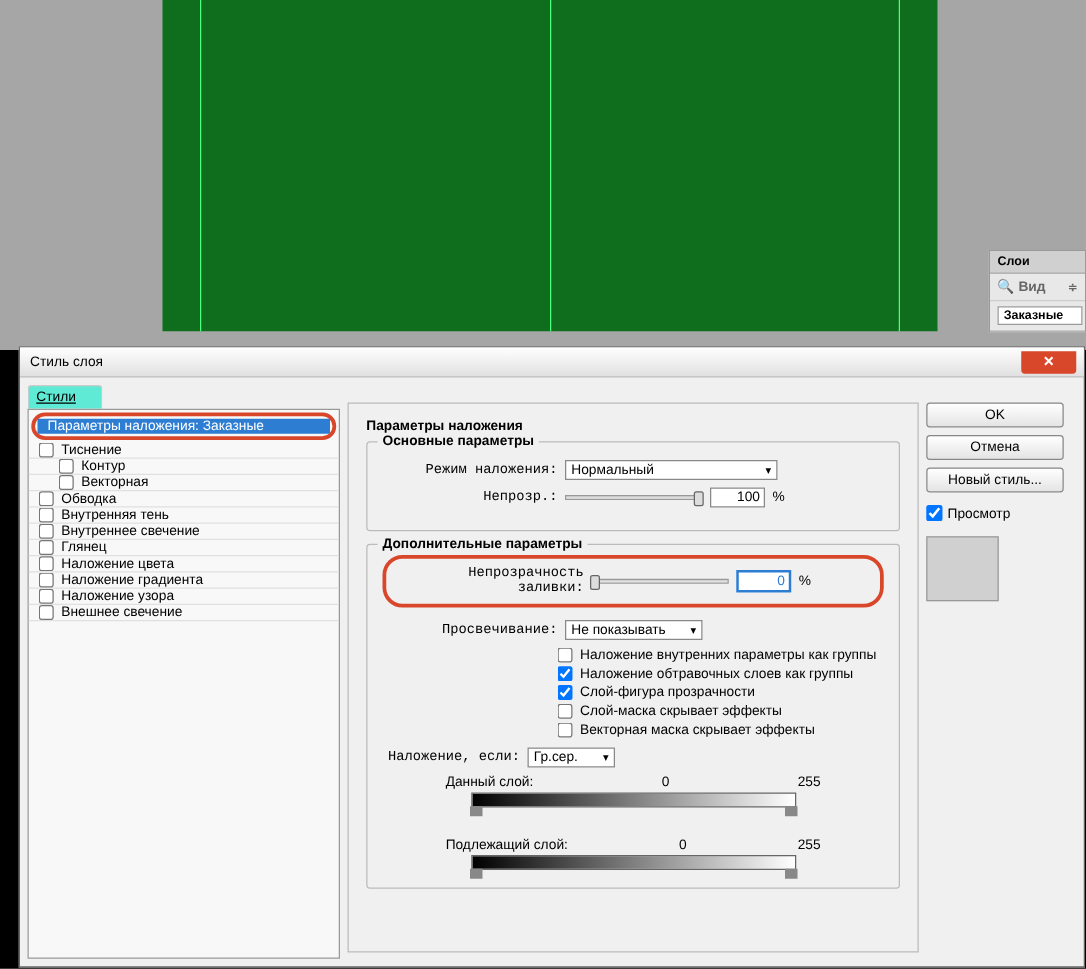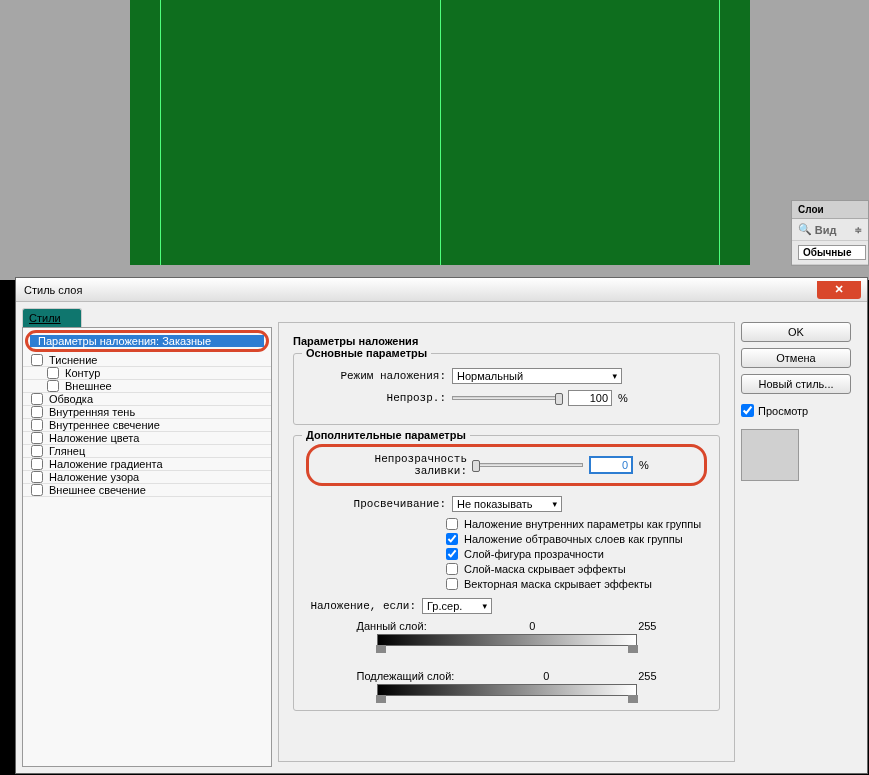--- a/index.html
+++ b/index.html
@@ -19,21 +19,21 @@
 .mini-select { border: 1px solid #999; padding: 1px 14px 1px 4px; font-size: 10px; background: #fff; position: relative; }
 
 .dialog { position: absolute; top: 277px; left: 15px; width: 853px; height: 497px; background: #f0f0f0; border: 1px solid #666; }
 .titlebar { height: 24px; background: linear-gradient(#fff, #e0e0e0); border-bottom: 1px solid #bbb; display: flex; align-items: center; padding: 0 0 0 8px; }
 .titlebar-text { flex: 1; }
 .close-btn { width: 44px; height: 18px; background: #d9472b; color: #fff; display: flex; align-items: center; justify-content: center; border-radius: 0 0 3px 3px; margin-right: 6px; font-weight: bold; }
 
 .dialog-body { display: flex; height: calc(100% - 24px); padding: 6px; gap: 6px; }
 
 .left-col { width: 250px; }
-.styles-header { background: #0f766e; padding: 3px 6px; border: 1px solid #ccc; border-bottom: none; border-radius: 3px 3px 0 0; width: 60px; text-decoration: underline; }
+.styles-header { background: #5eead4; padding: 3px 6px; border: 1px solid #ccc; border-bottom: none; border-radius: 3px 3px 0 0; width: 60px; text-decoration: underline; }
 .styles-box { border: 1px solid #999; height: 440px; background: #f8f8f8; }
 .style-row { padding: 0 8px; border-bottom: 1px solid #e0e0e0; display: flex; align-items: center; gap: 6px; }
 .style-row.selected { background: #2d7dd2; color: #fff; }
 .style-row.indented { padding-left: 24px; }
 .style-row input[type=checkbox] { width: 12px; height: 12px; }
 
 .highlight-red { border: 3px solid #d9472b; border-radius: 14px; padding: 2px; margin: 2px; }
 .highlight-red .style-row { border-bottom: none; }
 
 .center-col { flex: 1; border: 1px solid #bbb; padding: 10px 14px; background: #f0f0f0; height: 440px; margin-top: 14px; }
@@ -78,21 +78,21 @@
 <div class="panels-right">
   <div class="panel-tab">Слои</div>
   <div class="panel-row">
     <span class="panel-search">
       <span>🔍</span>
       <span>Вид</span>
     </span>
     <span style="margin-left:auto;font-size:9px;color:#666">≑</span>
   </div>
   <div class="panel-row">
-    <span class="mini-select">Обычные</span>
+    <span class="mini-select">Заказные</span>
   </div>
 </div>
 
 <div class="dialog">
   <div class="titlebar">
     <span class="titlebar-text">Стиль слоя</span>
     <div class="close-btn">✕</div>
   </div>
 
   <div class="dialog-body">
@@ -109,41 +109,41 @@
             <div class="style-row">
               <input type="checkbox" style="">
               <span>Тиснение</span>
             </div>
             <div class="style-row indented">
               <input type="checkbox" style="">
               <span>Контур</span>
             </div>
             <div class="style-row indented">
               <input type="checkbox" style="">
-              <span>Внешнее</span>
+              <span>Векторная</span>
             </div>
             <div class="style-row">
               <input type="checkbox" style="">
               <span>Обводка</span>
             </div>
             <div class="style-row">
               <input type="checkbox" style="">
               <span>Внутренняя тень</span>
             </div>
             <div class="style-row">
               <input type="checkbox" style="">
               <span>Внутреннее свечение</span>
             </div>
             <div class="style-row">
               <input type="checkbox" style="">
+              <span>Глянец</span>
+            </div>
+            <div class="style-row">
+              <input type="checkbox" style="">
               <span>Наложение цвета</span>
-            </div>
-            <div class="style-row">
-              <input type="checkbox" style="">
-              <span>Глянец</span>
             </div>
             <div class="style-row">
               <input type="checkbox" style="">
               <span>Наложение градиента</span>
             </div>
             <div class="style-row">
               <input type="checkbox" style="">
               <span>Наложение узора</span>
             </div>
             <div class="style-row">

